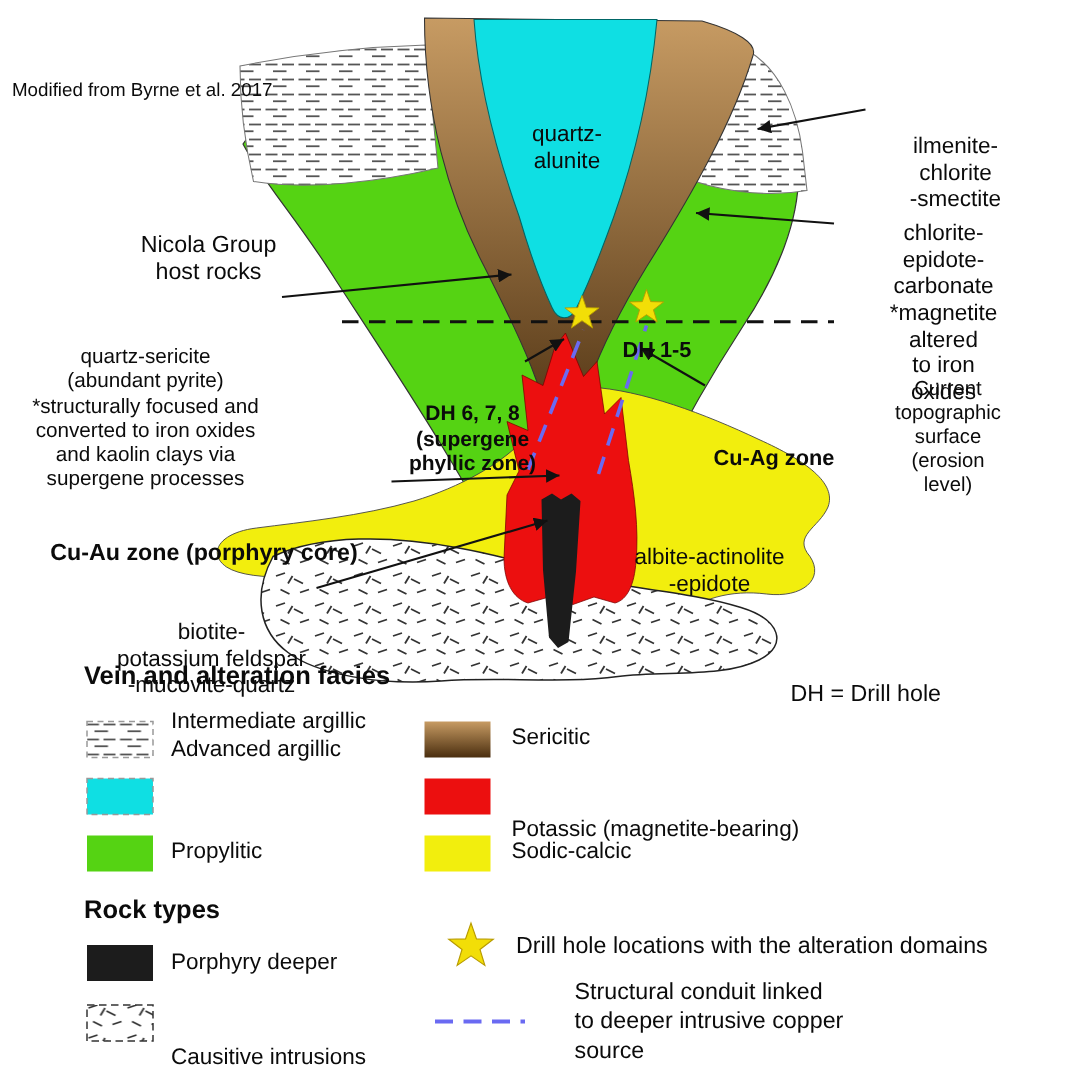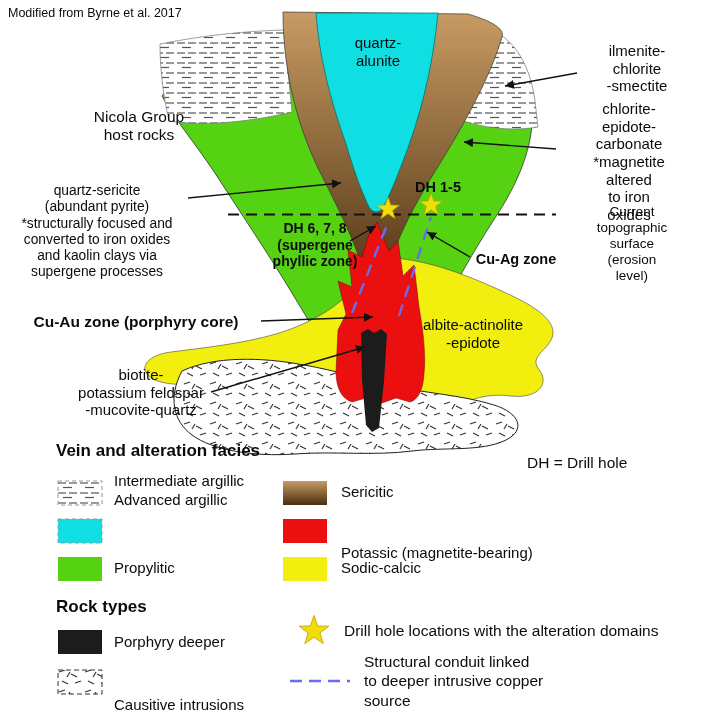--- a/index.html
+++ b/index.html
@@ -1,21 +1,21 @@
 <!DOCTYPE html>
 <html><head>
 <meta charset="utf-8">
 <style>
   html,body{margin:0;padding:0;}
   body{
     width:715px;height:722px;position:relative;background:#ffffff;
     font-family:"Liberation Sans",sans-serif;color:#0b0b0b;overflow:hidden;
   }
   #diagram{position:absolute;left:0;top:0;}
-  .lbl{position:absolute;white-space:pre-line;text-align:center;line-height:1.18;font-size:15px;}
+  .lbl{position:absolute;white-space:pre-line;text-align:center;line-height:1.18;font-size:15px;margin-top:47px;}
   .cx{transform:translateX(-50%);text-align:center;}
   .b{font-weight:bold;}
   .la{text-align:left;}
   .heading{position:absolute;font-weight:bold;font-size:17px;}
   .leg-label{position:absolute;font-size:15px;white-space:pre-line;line-height:1.25;}
   .sw{position:absolute;}
 </style>
 </head>
 <body>
 
@@ -195,15 +195,15 @@
 <div class="leg-label" style="left:114px;top:664px;margin-top:32px;">Causitive intrusions</div>
 
 <svg class="sw" style="left:296px;top:612px;" width="36" height="36">
   <path d="M0,-12 L2.8,-3.9 L11.4,-3.7 L4.6,1.5 L7.1,9.7 L0,4.8 L-7.1,9.7 L-4.6,1.5 L-11.4,-3.7 L-2.8,-3.9 Z" transform="translate(18,19) scale(1.3)" stroke="#b89b00" stroke-width="0.6" fill="#F2DE07"></path>
 </svg>
 <div class="leg-label" style="left:344px;top:621px;font-size:15.5px;">Drill hole locations with the alteration domains</div>
 
 <svg class="sw" style="left:288px;top:672px;" width="64" height="18">
   <line x1="2" y1="9" x2="62" y2="9" stroke-width="2.6" stroke-dasharray="12 7" stroke="#6A6AF2"></line>
 </svg>
-<div class="leg-label" style="left:364px;top:652px;font-size:15.5px;">Structural conduit linked
+<div class="leg-label" style="left:383px;top:652px;font-size:15.5px;">Structural conduit linked
 to deeper intrusive copper
 source</div>
 
 </body></html>

